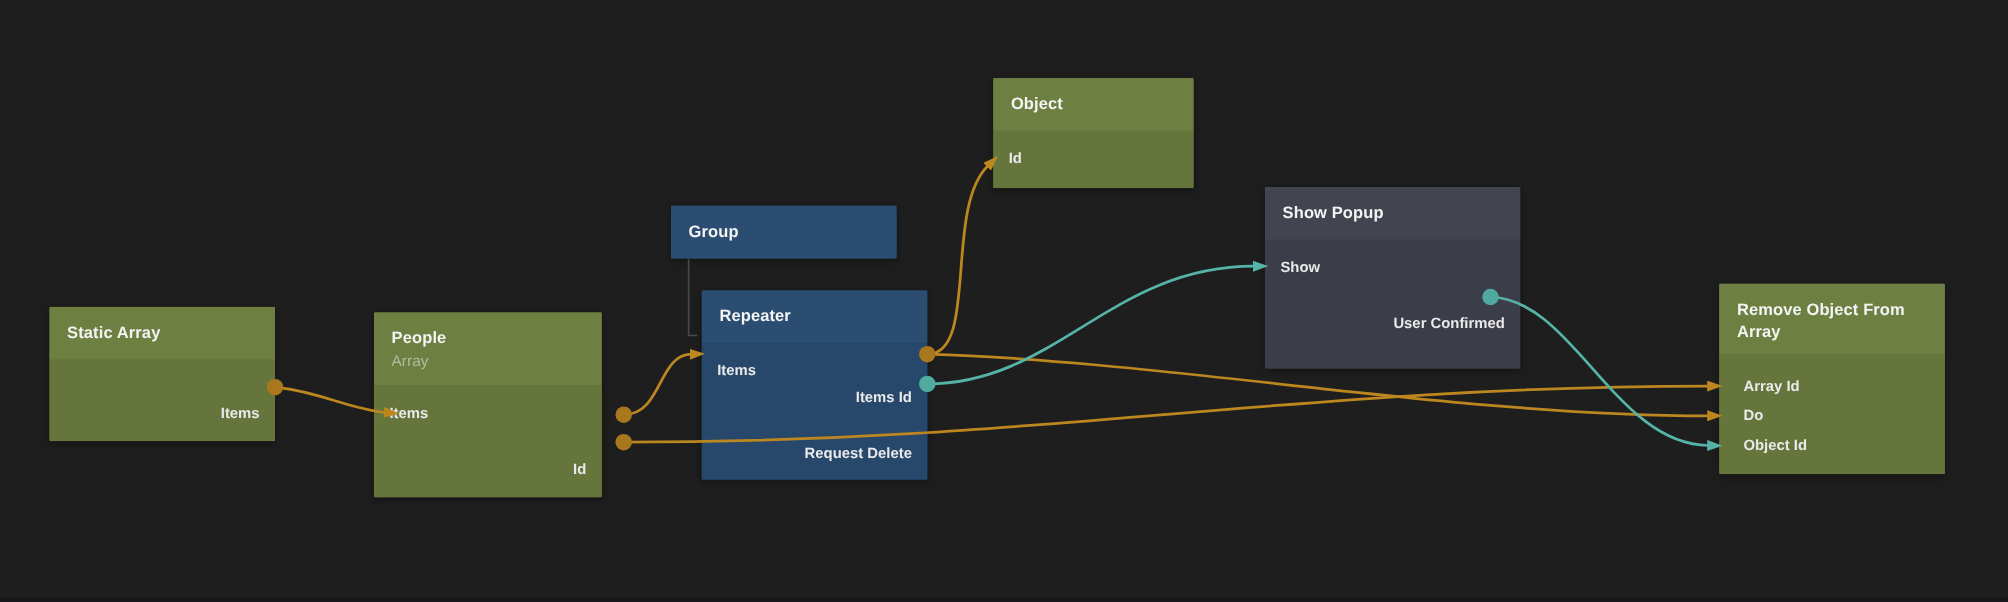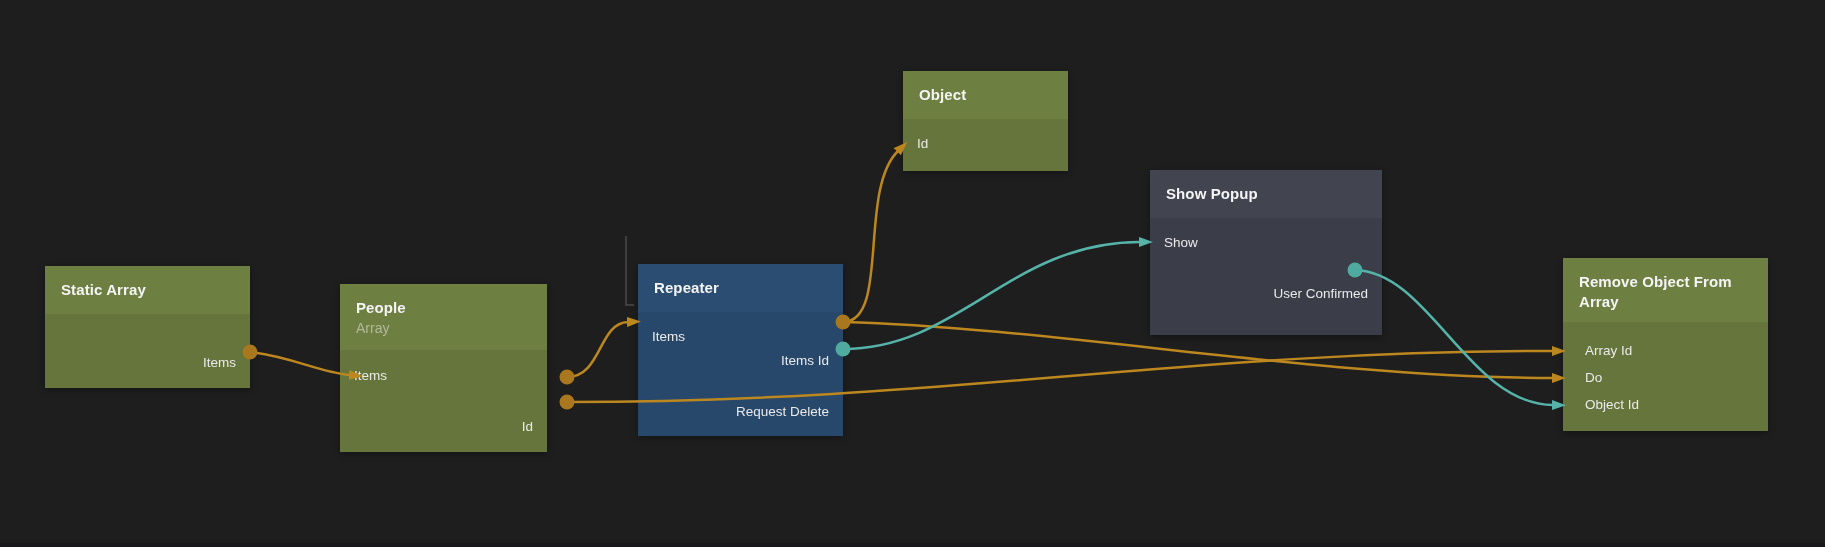--- a/index.html
+++ b/index.html
@@ -18,21 +18,21 @@
   .node{
     position:absolute;
     z-index:2;
     border-radius:2px;
     box-shadow:0 2px 7px rgba(0,0,0,0.35);
     color:#eaeaea;
   }
   .head{padding:14px 16px;}
   .title{font-size:15px;font-weight:600;line-height:20px;color:#f4f4f4;letter-spacing:.1px;}
   .subtitle{font-size:14px;font-weight:400;line-height:20px;color:rgba(255,255,255,0.45);}
-  .nbody{padding:11px 14px 12px;}
+  .nbody{padding:11px 14px 12px;font-weight:bold;}
   .row{display:flex;justify-content:space-between;line-height:27px;font-size:13.5px;}
   .pl{text-align:left;}
   .pr{text-align:left;margin-left:auto;margin-top:24px;}
 
   
   .green .head{background:#6e7f42;}
   .green .nbody{background:#66753c;}
   .green{background:#66753c;}
   .blue .head{background:#2b4d71;}
   .blue .nbody{background:#27486a;}
@@ -48,21 +48,21 @@
   .n-remove .nbody{padding:15px 22px 13px;}
   .n-object .nbody{padding:11px 14px 14px;}
   .n-repeater .nbody{padding:11px 14px;}
   .n-showpopup .nbody{padding:11px 14px 28px;}
 </style>
 </head>
 <body>
 
 <div class="canvas">
 
-  <div class="node green n-static" style="left:45px;top:266px;width:205px;">
+  <div class="node green n-static" style="left:45px;top:279px;width:205px;">
     <div class="head">
       <div class="title">Static Array</div>
     </div>
     <div class="nbody">
       <div class="row">
         <span class="pl"></span>
         <span class="pr">Items</span>
       </div>
     </div>
   </div>
@@ -76,38 +76,43 @@
       <div class="row">
         <span class="pl">Items</span>
       </div>
       <div class="row">
         <span class="pl"></span>
         <span class="pr">Id</span>
       </div>
     </div>
   </div>
 
+  <div class="node blue n-group" style="left:610px;top:187px;width:205px;">
+    <div class="head">
+      <div class="title">Group</div>
+    </div>
+  </div>
 
   <div class="node blue n-repeater" style="left:638px;top:264px;width:205px;">
     <div class="head">
       <div class="title">Repeater</div>
     </div>
     <div class="nbody">
       <div class="row">
         <span class="pl">Items</span>
         <span class="pr">Items Id</span>
       </div>
       <div class="row">
         <span class="pl"></span>
         <span class="pr">Request Delete</span>
       </div>
     </div>
   </div>
 
-  <div class="node green n-object" style="left:903px;top:71px;width:165px;">
+  <div class="node green n-object" style="left:903px;top:71px;width:182px;">
     <div class="head">
       <div class="title">Object</div>
     </div>
     <div class="nbody">
       <div class="row">
         <span class="pl">Id</span>
       </div>
     </div>
   </div>
 

